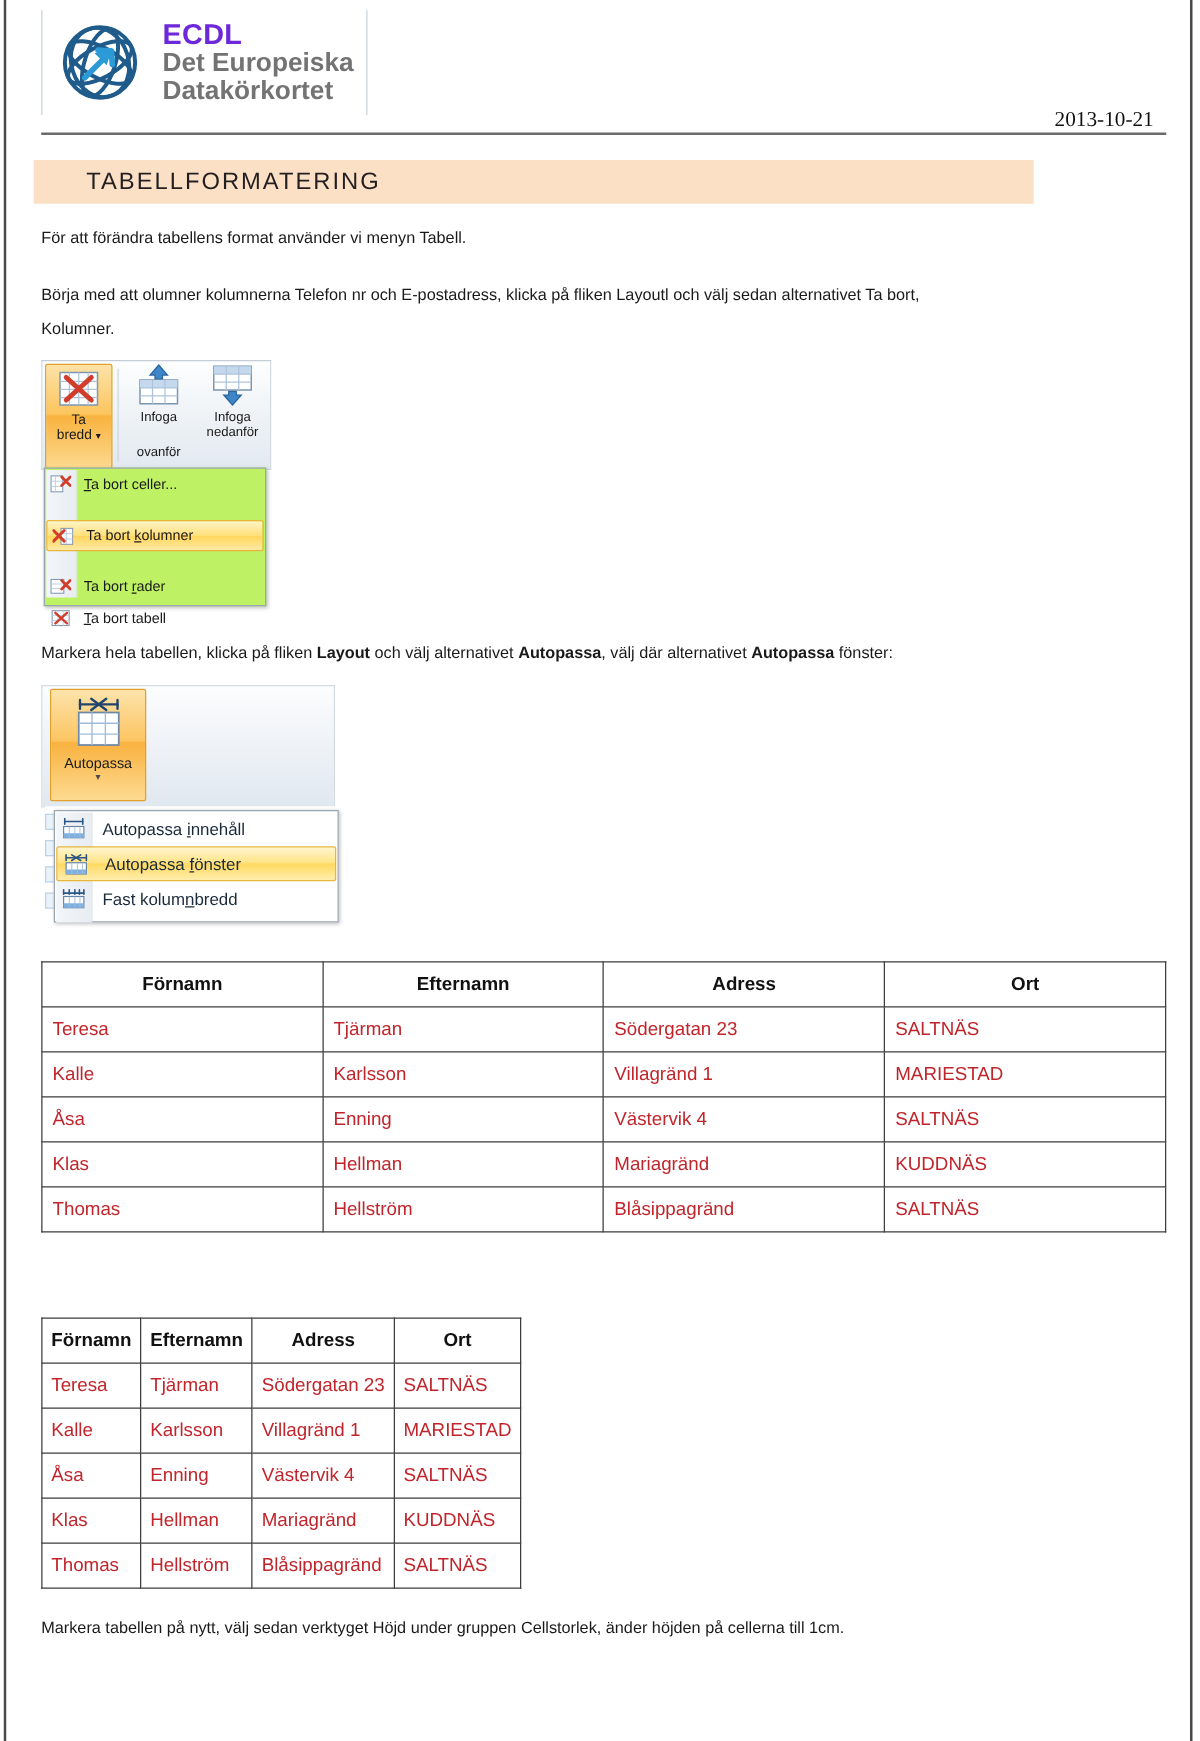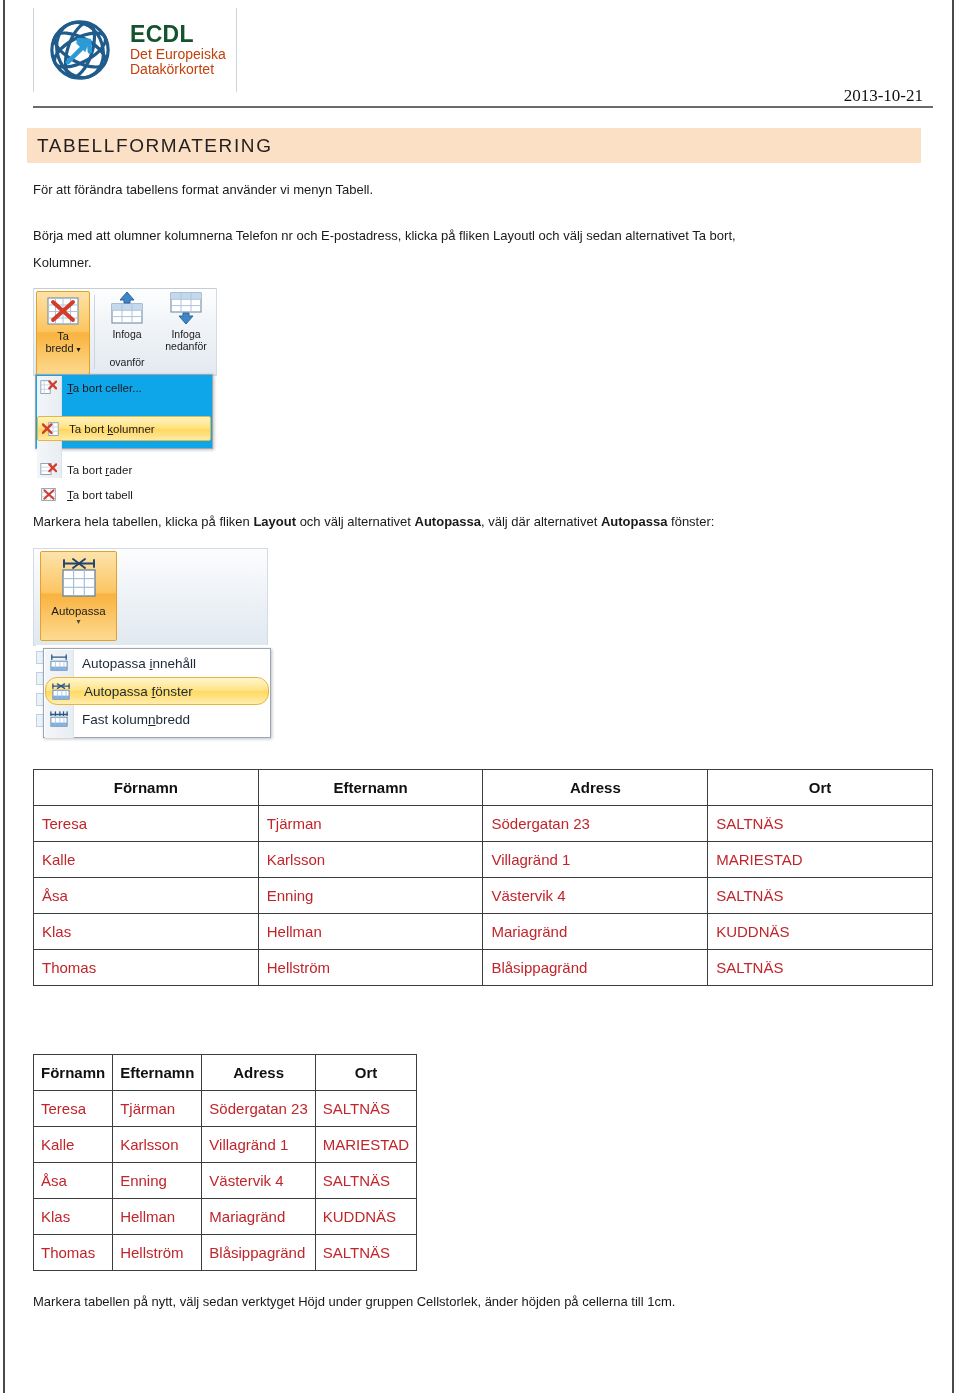--- a/index.html
+++ b/index.html
@@ -47,47 +47,47 @@
     border-right: 1px solid #c9d4dd;
     padding: 0 10px 0 8px;
   }
   .logo-mark { width: 76px; height: 76px; display:block; }
   .logo-text {
     margin-left: 12px;
     line-height: 1.08;
     font-family: "Liberation Sans", sans-serif;
   }
   .logo-text .l1 {
-    font-size: 23px; font-weight: bold; color: #14532d; letter-spacing: .3px;
+    font-size: 23px; font-weight: bold; color: #6d28d9; letter-spacing: .3px;
   }
   .logo-text .l2, .logo-text .l3 {
-    font-size: 14px; color: #c2410c; font-weight: normal;
+    font-size: 21px; color: #737373; font-weight: bold;
   }
 
   .doc-date {
     position: absolute;
     right: 10px; top: 78px;
     font-family: "Liberation Serif", serif;
     font-size: 17px;
     color: #111;
   }
   .header-rule {
     position: absolute;
     left: 33px; top: 106px;
     width: 900px; height: 0;
     border-top: 2px solid #6b6b6b;
   }
 
   
   .title-banner {
     position: absolute;
     left: 27px; top: 128px;
-    width: 894px; height: 35px;
+    width: 800px; height: 35px;
     background: #fbe0c6;
-    display: flex; align-items: center;
+    display: flex; align-items: center; padding-left: 32px;
   }
   .title-banner span {
     padding-left: 10px;
     font-size: 19px;
     letter-spacing: 1.6px;
     color: #231f20;
   }
 
   
   .para {
@@ -136,22 +136,22 @@
   }
   .btn-plain .lbl {
     font-size: 10.5px; color: #1a1a1a; text-align: center; line-height: 12px;
     margin-top: 3px;
   }
   .btn-above { left: 63px; }
   .btn-below { left: 122px; }
 
   .menu1 {
     position: absolute; left: 2px; top: 86px;
-    width: 178px; height: 75px;
-    background: #0ea5e9;
+    width: 178px; height: 111px;
+    background: #bef264;
     border: 1px solid #9aa6b2;
     box-shadow: 1px 1px 3px rgba(0,0,0,.25);
   }
   .menu-gutter {
     position: absolute; left: 1px; top: 1px;
     width: 25px; height: 102px;
     background: linear-gradient(90deg,#f3f6f9,#e8edf2);
     border-right: 1px solid #dce3ea;
   }
   .mi {
@@ -234,21 +234,21 @@
     padding-left: 38px;
     white-space: nowrap;
   }
   .mi2 .mi-icon {
     position: absolute; left: 5px; top: 5px;
     width: 20px; height: 18px;
   }
   .mi2.sel {
     background: linear-gradient(#fff6cf,#ffe383 48%, #ffd95f 50%, #ffedad);
     border: 1px solid #e8b63a;
-    border-radius: 12px;
+    border-radius: 2px;
     margin: 0 1px;
   }
   .mi2 u { text-decoration: underline; }
 
   
   table.dt {
     position: absolute;
     border-collapse: collapse;
     font-family: "Liberation Sans", sans-serif;
   }

